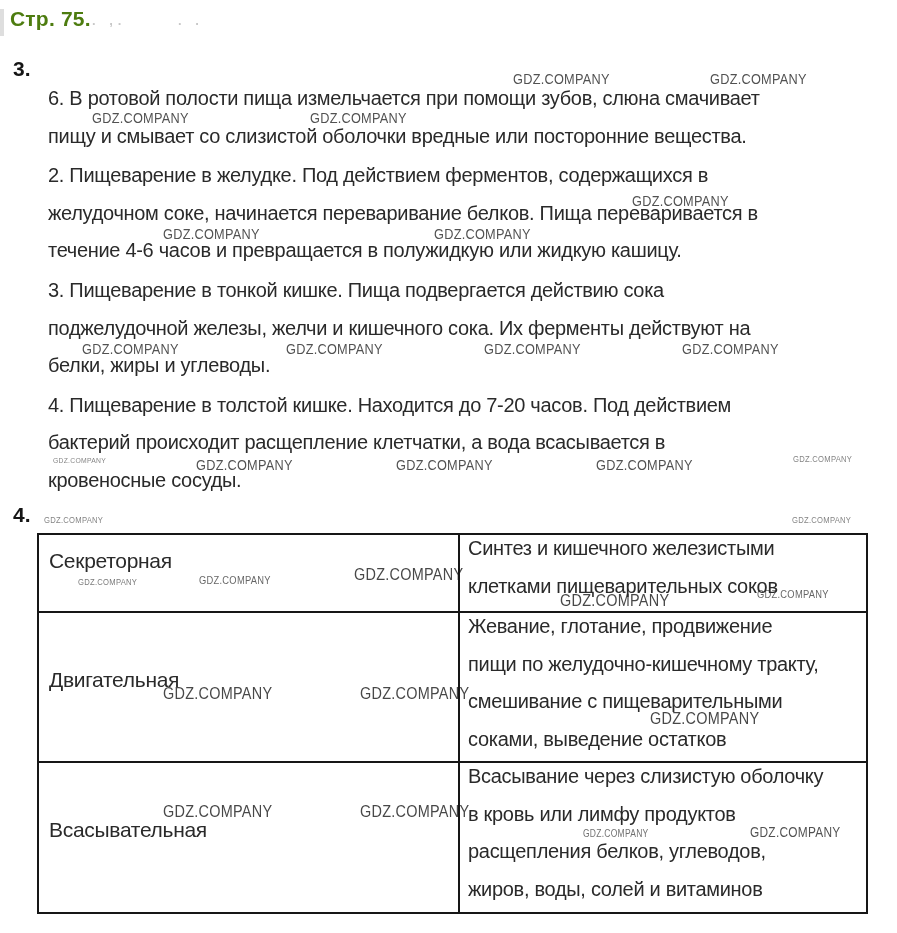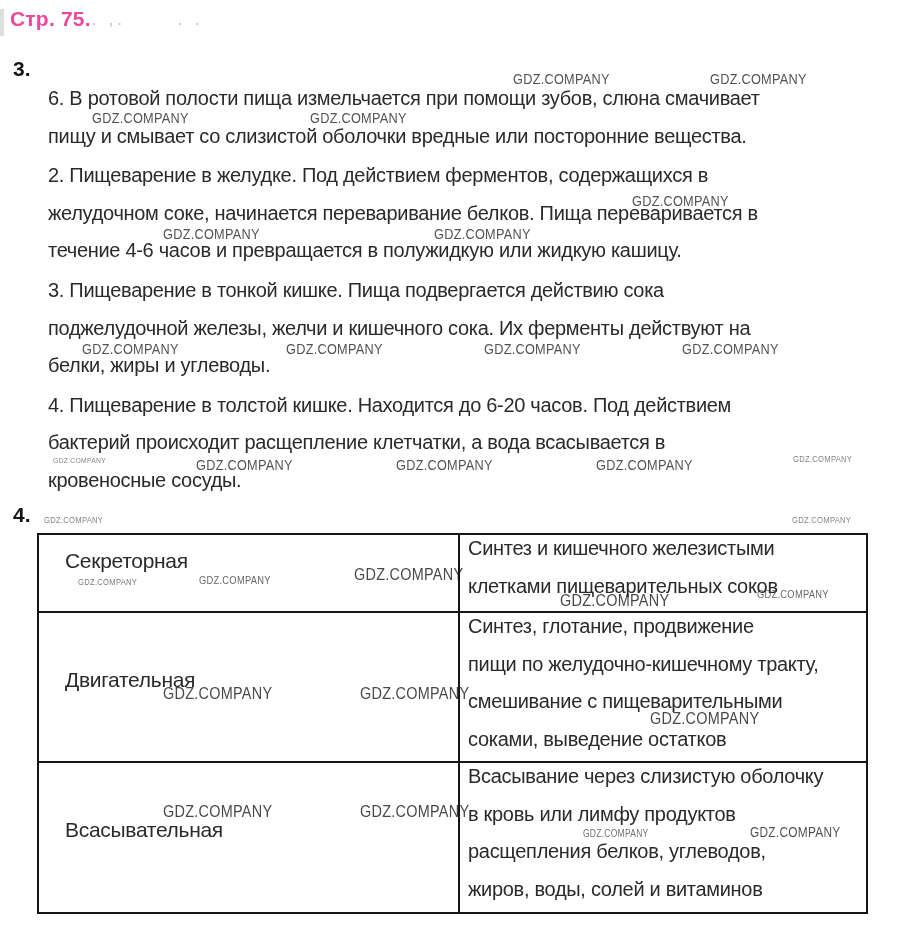--- a/index.html
+++ b/index.html
@@ -9,21 +9,21 @@
     font-family:"Liberation Sans", sans-serif;
   }
   #wm-layer{position:absolute;left:0;top:0;width:897px;height:771px;z-index:1;text-align:right;}
   .wm{
     position:absolute;z-index:1;line-height:1;white-space:nowrap;
     transform:scaleX(0.85);transform-origin:0 0;letter-spacing:0.3px;
   }
   .content{position:relative;z-index:2;}
   #page-label{
     position:absolute;left:10px;top:7px;
-    font-size:21px;font-weight:700;color:#ec4899;letter-spacing:0.2px;
+    font-size:21px;font-weight:700;color:#4d7c0f;letter-spacing:0.2px;
   }
   #faded-note{
     position:absolute;left:92px;top:13px;
     font-size:13px;font-weight:700;color:#9a9a9a;opacity:0.55;
     letter-spacing:5px;white-space:pre;
   }
   #scan-artifact{
     position:absolute;left:0;top:9px;width:4px;height:27px;background:#dedede;
   }
   .sec-num{position:absolute;font-size:21px;font-weight:700;color:#151515;}
@@ -37,21 +37,21 @@
   #func-table{
     position:absolute;left:37px;top:533px;z-index:2;
     border-collapse:collapse;table-layout:fixed;
     font-size:20px;letter-spacing:-0.3px;color:#2a2a2a;
   }
   #func-table td{
     border:2px solid #161616;vertical-align:top;padding:0;overflow:hidden;
   }
   .fn-cell{width:419px;}
   .desc-cell{width:406px;}
-  .fn-label{display:block;padding-left:26px;font-size:21px;}
+  .fn-label{display:block;padding-left:10px;font-size:21px;}
   .r0 .fn-label{padding-top:14px;}
   .r1 .fn-label{padding-top:55px;}
   .r2 .fn-label{padding-top:55px;}
   .r0{height:78px;}
   .r1{height:150px;}
   .r2{height:151px;}
   .desc-inner{
     margin-top:-5px;padding-left:8px;line-height:37.6px;white-space:pre;
   }
 </style>
@@ -102,21 +102,21 @@
 
   <div id="answers">
     <p>6. В ротовой полости пища измельчается при помощи зубов, слюна смачивает
 пищу и смывает со слизистой оболочки вредные или посторонние вещества.</p>
     <p>2. Пищеварение в желудке. Под действием ферментов, содержащихся в
 желудочном соке, начинается переваривание белков. Пища переваривается в
 течение 4-6 часов и превращается в полужидкую или жидкую кашицу.</p>
     <p>3. Пищеварение в тонкой кишке. Пища подвергается действию сока
 поджелудочной железы, желчи и кишечного сока. Их ферменты действуют на
 белки, жиры и углеводы.</p>
-    <p>4. Пищеварение в толстой кишке. Находится до 6-20 часов. Под действием
+    <p>4. Пищеварение в толстой кишке. Находится до 7-20 часов. Под действием
 бактерий происходит расщепление клетчатки, а вода всасывается в
 кровеносные сосуды.</p>
   </div>
 
   <div id="sec4-num" class="sec-num">4.</div>
 
   <table id="func-table">
     <tbody>
         <tr class="r0">
       <td class="fn-cell">
@@ -125,21 +125,21 @@
       <td class="desc-cell">
         <div class="desc-inner">Синтез и кишечного железистыми
 клетками пищеварительных соков</div>
       </td>
     </tr>
     <tr class="r1">
       <td class="fn-cell">
         <span class="fn-label">Двигательная</span>
       </td>
       <td class="desc-cell">
-        <div class="desc-inner">Синтез, глотание, продвижение
+        <div class="desc-inner">Жевание, глотание, продвижение
 пищи по желудочно-кишечному тракту,
 смешивание с пищеварительными
 соками, выведение остатков</div>
       </td>
     </tr>
     <tr class="r2">
       <td class="fn-cell">
         <span class="fn-label">Всасывательная</span>
       </td>
       <td class="desc-cell">

